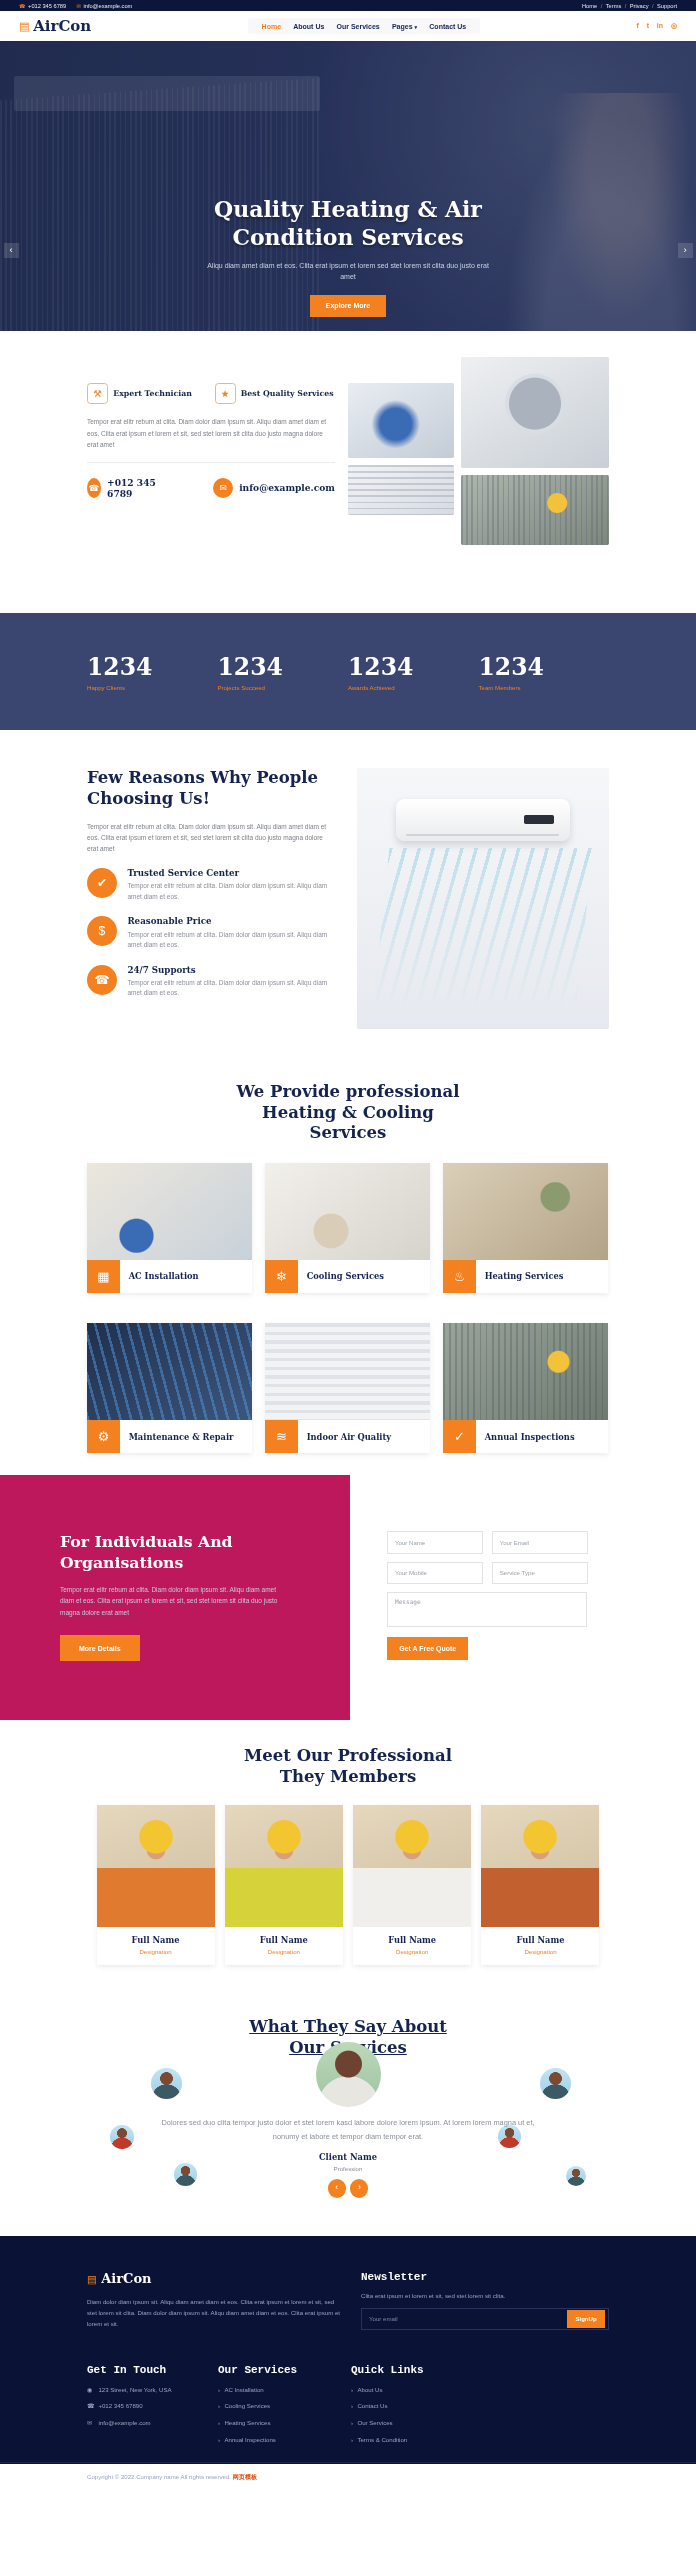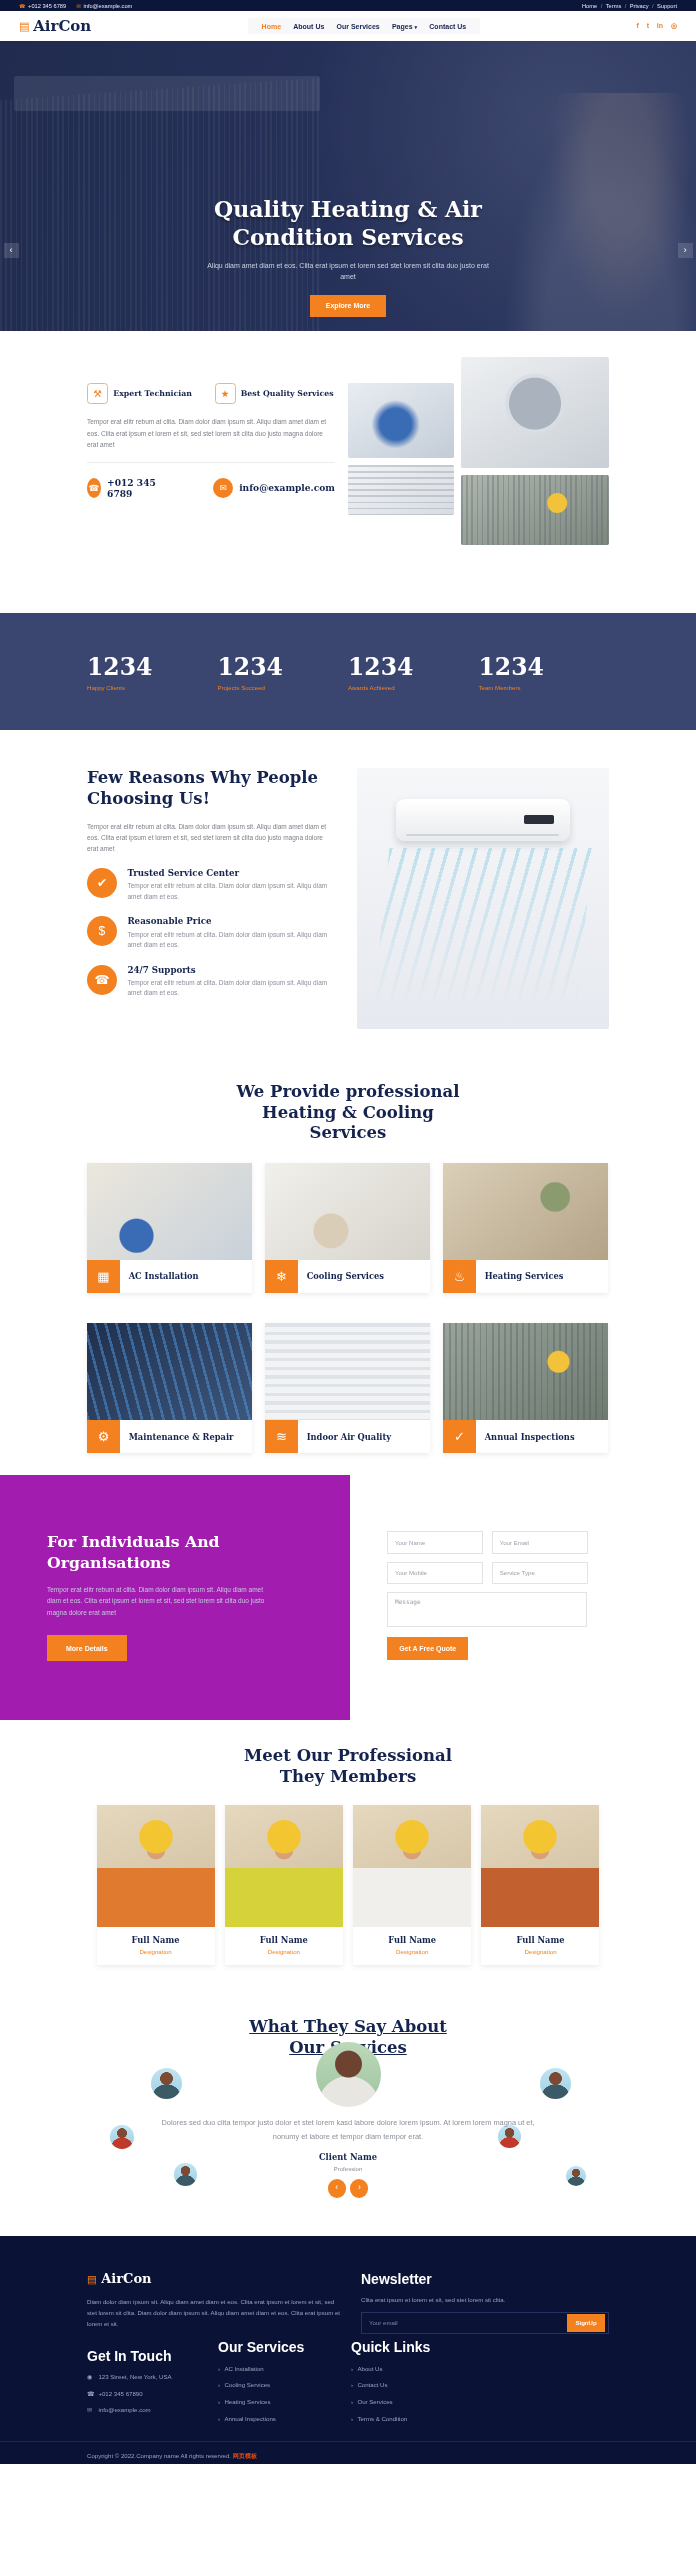--- a/index.html
+++ b/index.html
@@ -122,21 +122,21 @@
   .i0 { background:radial-gradient(circle at 30% 75%, #3a6bb5 0 12%, transparent 13%), linear-gradient(140deg,#ece7dd,#c8d1da); }
   .i1 { background:radial-gradient(circle at 40% 70%, #d9cdb8 0 14%, transparent 15%), linear-gradient(140deg,#f2f0eb,#d6d3cc); }
   .i2 { background:radial-gradient(circle at 68% 35%, #8c9b6f 0 11%, transparent 12%), linear-gradient(140deg,#dbcfb8,#b3a387); }
   .i3 { background:repeating-linear-gradient(75deg, rgba(80,150,220,.5) 0 2.6px, transparent 2.6px 10.4px), linear-gradient(140deg,#20304d,#3c567c); }
   .i4 { background:repeating-linear-gradient(180deg, #dfe3e7 0 3.5px, #f1f3f5 3.5px 8.7px); }
   .i5 { background:radial-gradient(circle at 70% 40%, #f2c23a 0 8%, transparent 9%),
         repeating-linear-gradient(90deg, rgba(70,80,85,.3) 0 1.7px, transparent 1.7px 6.1px), linear-gradient(140deg,#9aa49b,#6e7a70); }
 
   
   .quote { height:245px; display:flex; }
-  .q-box { width:350px; height:100%; background:#a21caf; color:#fff; padding:57px 0 0 47px; }
+  .q-box { width:350px; height:100%; background:#be185d; color:#fff; padding:57px 0 0 60px; }
   .q-box h2 { font-family:"DejaVu Serif", serif; font-weight:bold; font-size:15.7px; line-height:1.3; max-width:209px; color:#fff; }
   .q-box .ptext { color:#c4cade; font-size:6.5px; line-height:1.7; max-width:231px; margin-top:11.3px; }
   .q-box .btn { margin-top:17.4px; padding:9.6px 19px; }
   .q-form { width:200px; margin-left:37px; padding-top:56px; }
   .f-row { display:flex; gap:8.7px; margin-bottom:7.8px; }
   .q-form input[type=text] { width:96px; height:22.6px; border:0.9px solid #e3e3e3; font-size:6.1px; padding:0 7px; color:#444; }
   .q-form textarea { width:200px; height:35px; border:0.9px solid #e3e3e3; font-size:6.1px; padding:5.2px 7px; resize:none; color:#444; }
   .q-form ::placeholder { color:#9aa0a8; }
   .q-form .btn { margin-top:7px; padding:7.8px 12.2px; }
 
@@ -190,27 +190,27 @@
 
   
   .footer { height:228px; background:#0a1236; color:#9aa3bd; padding-top:35px; }
   .f-top { display:flex; justify-content:space-between; }
   .f-about { width:257px; }
   .f-brand { display:flex; align-items:center; gap:4.4px; }
   .f-brand .logo-ic { color:#f4811f; font-size:10.4px; }
   .f-brand .brand-txt { font-family:"DejaVu Serif", serif; font-weight:bold; font-size:13px; color:#fff; }
   .f-about p { font-size:6.1px; line-height:1.8; margin-top:10.4px; }
   .f-news { width:248px; }
-  .f-h { font-family:Liberation Sans, sans-serif; font-weight:bold; color:#fff; font-size:14px; }
+  .f-h { font-family:Liberation Mono, monospace; font-weight:bold; color:#fff; font-size:11px; }
   .f-news p { font-size:6.1px; margin-top:8.7px; }
   .news-box { margin-top:8.7px; display:flex; border:0.9px solid #27335e; height:22.6px; align-items:center; }
   .news-box input { flex:1; background:transparent; border:none; outline:none; color:#cdd3e6; font-size:6.1px; padding:0 7px; }
   .news-box ::placeholder { color:#7d87a8; }
   .news-box .btn { height:17.4px; padding:0 8.7px; font-size:6.1px; margin-right:2.6px; line-height:17.4px; }
-  .f-cols { display:flex; margin-top:5px;align-items:center; }
+  .f-cols { display:flex; margin-top:34px; }
   .f-col1 { width:131px; } .f-col2 { width:133px; } .f-col3 { width:131px; } .f-col4 { width:127px; }
   .f-li { display:flex; align-items:center; gap:4.4px; font-size:6.1px; margin-top:9.6px; color:#9aa3bd; }
   .f-li .fi { color:#9aa3bd; font-size:6.1px; width:7px; }
   .f-link::before { content:"›"; margin-right:4.4px; color:#9aa3bd; }
   .f-link { display:block; font-size:6.1px; margin-top:9.6px; color:#9aa3bd; text-decoration:none; }
   .f-soc { display:flex; gap:5.2px; margin-top:11.3px; }
   .f-soc span { width:15.7px; height:15.7px; border:0.9px solid #3a4468; border-radius:50%; color:#dfe4f2;
                 font-size:6.1px; display:flex; align-items:center; justify-content:center; cursor:pointer; }
   .f-bottom { border-top:0.9px solid #1c2750; margin-top:19px; }
   .f-copy { font-size:6.1px; padding-top:10.4px; }

